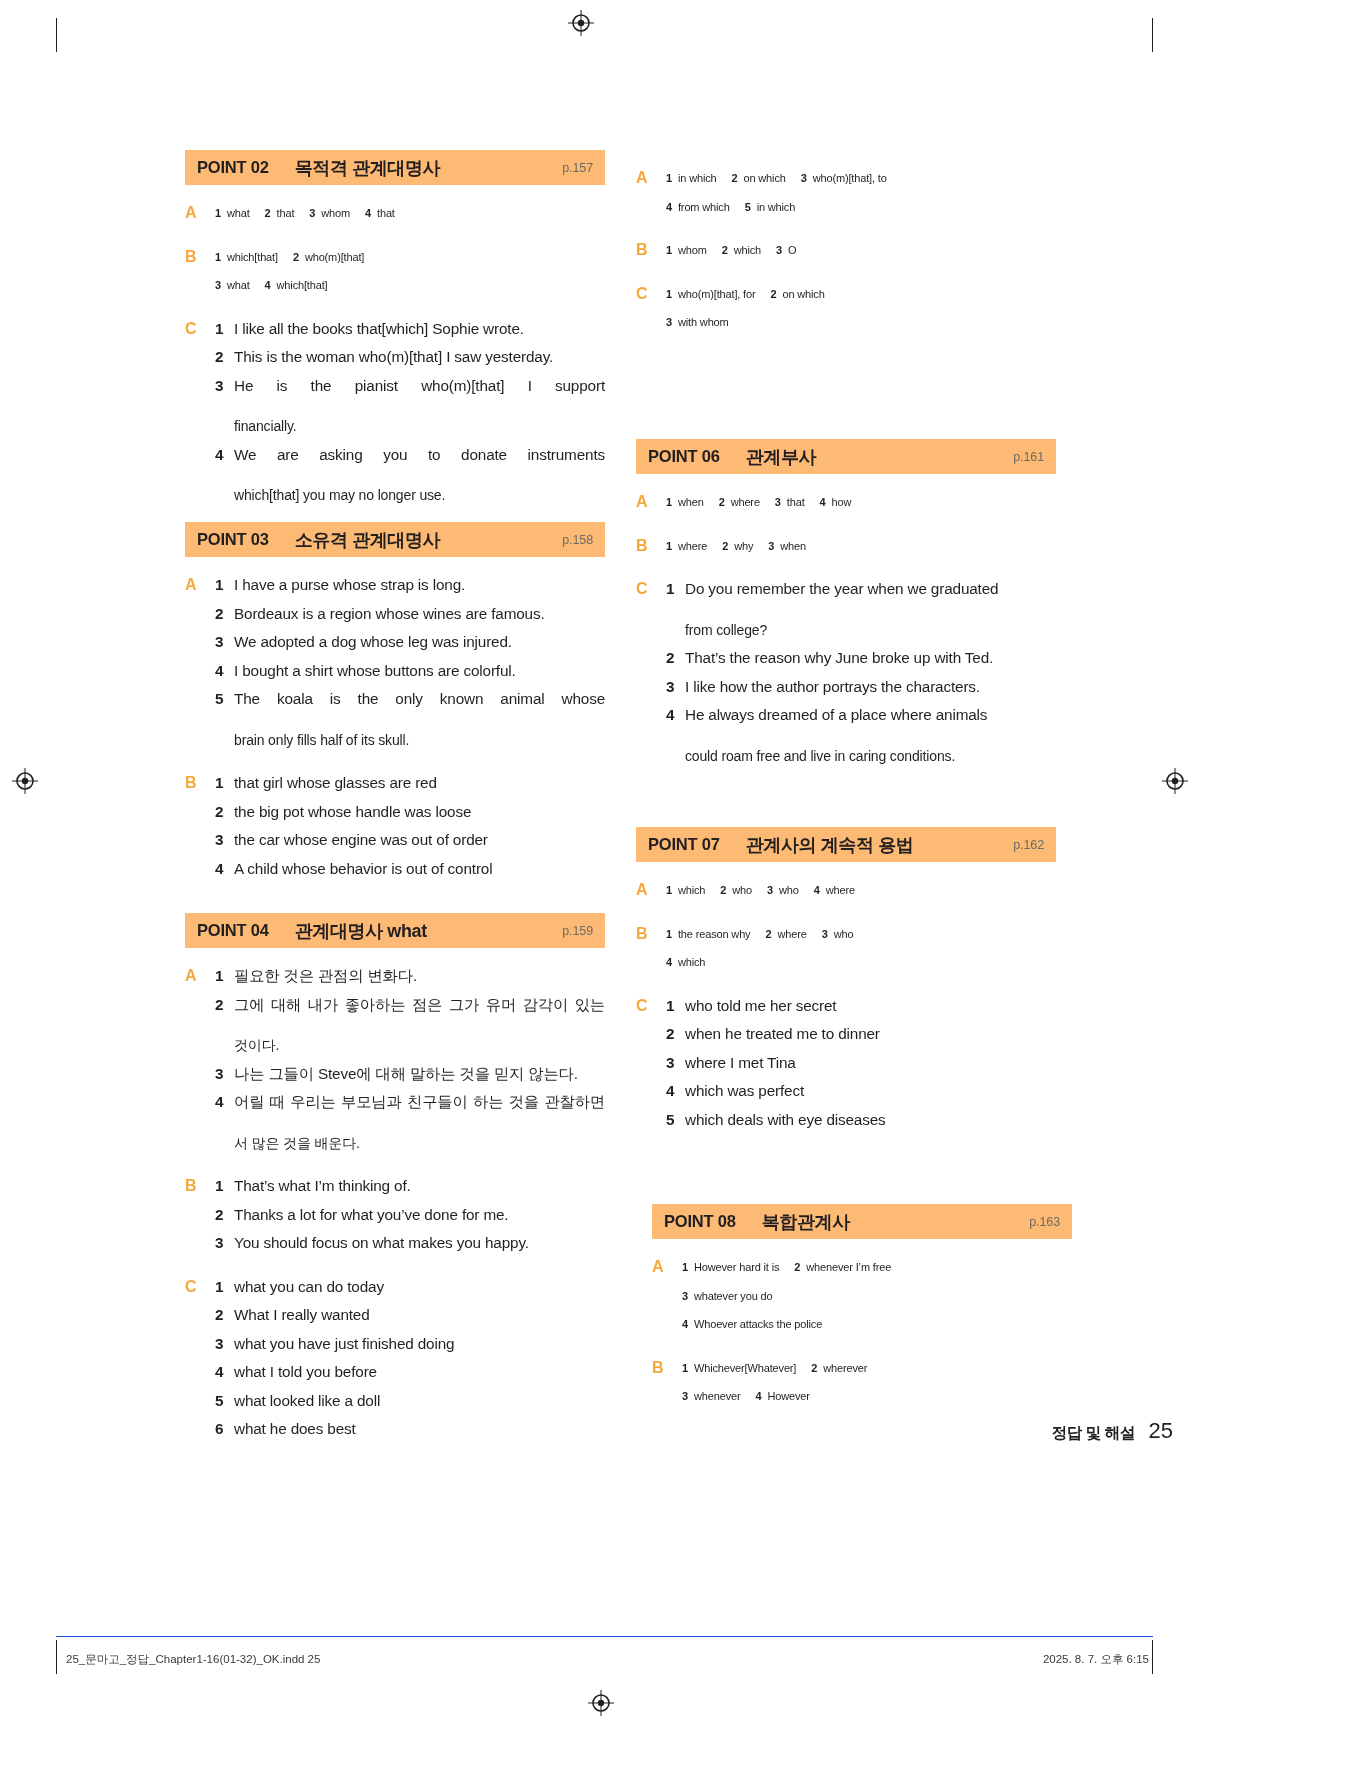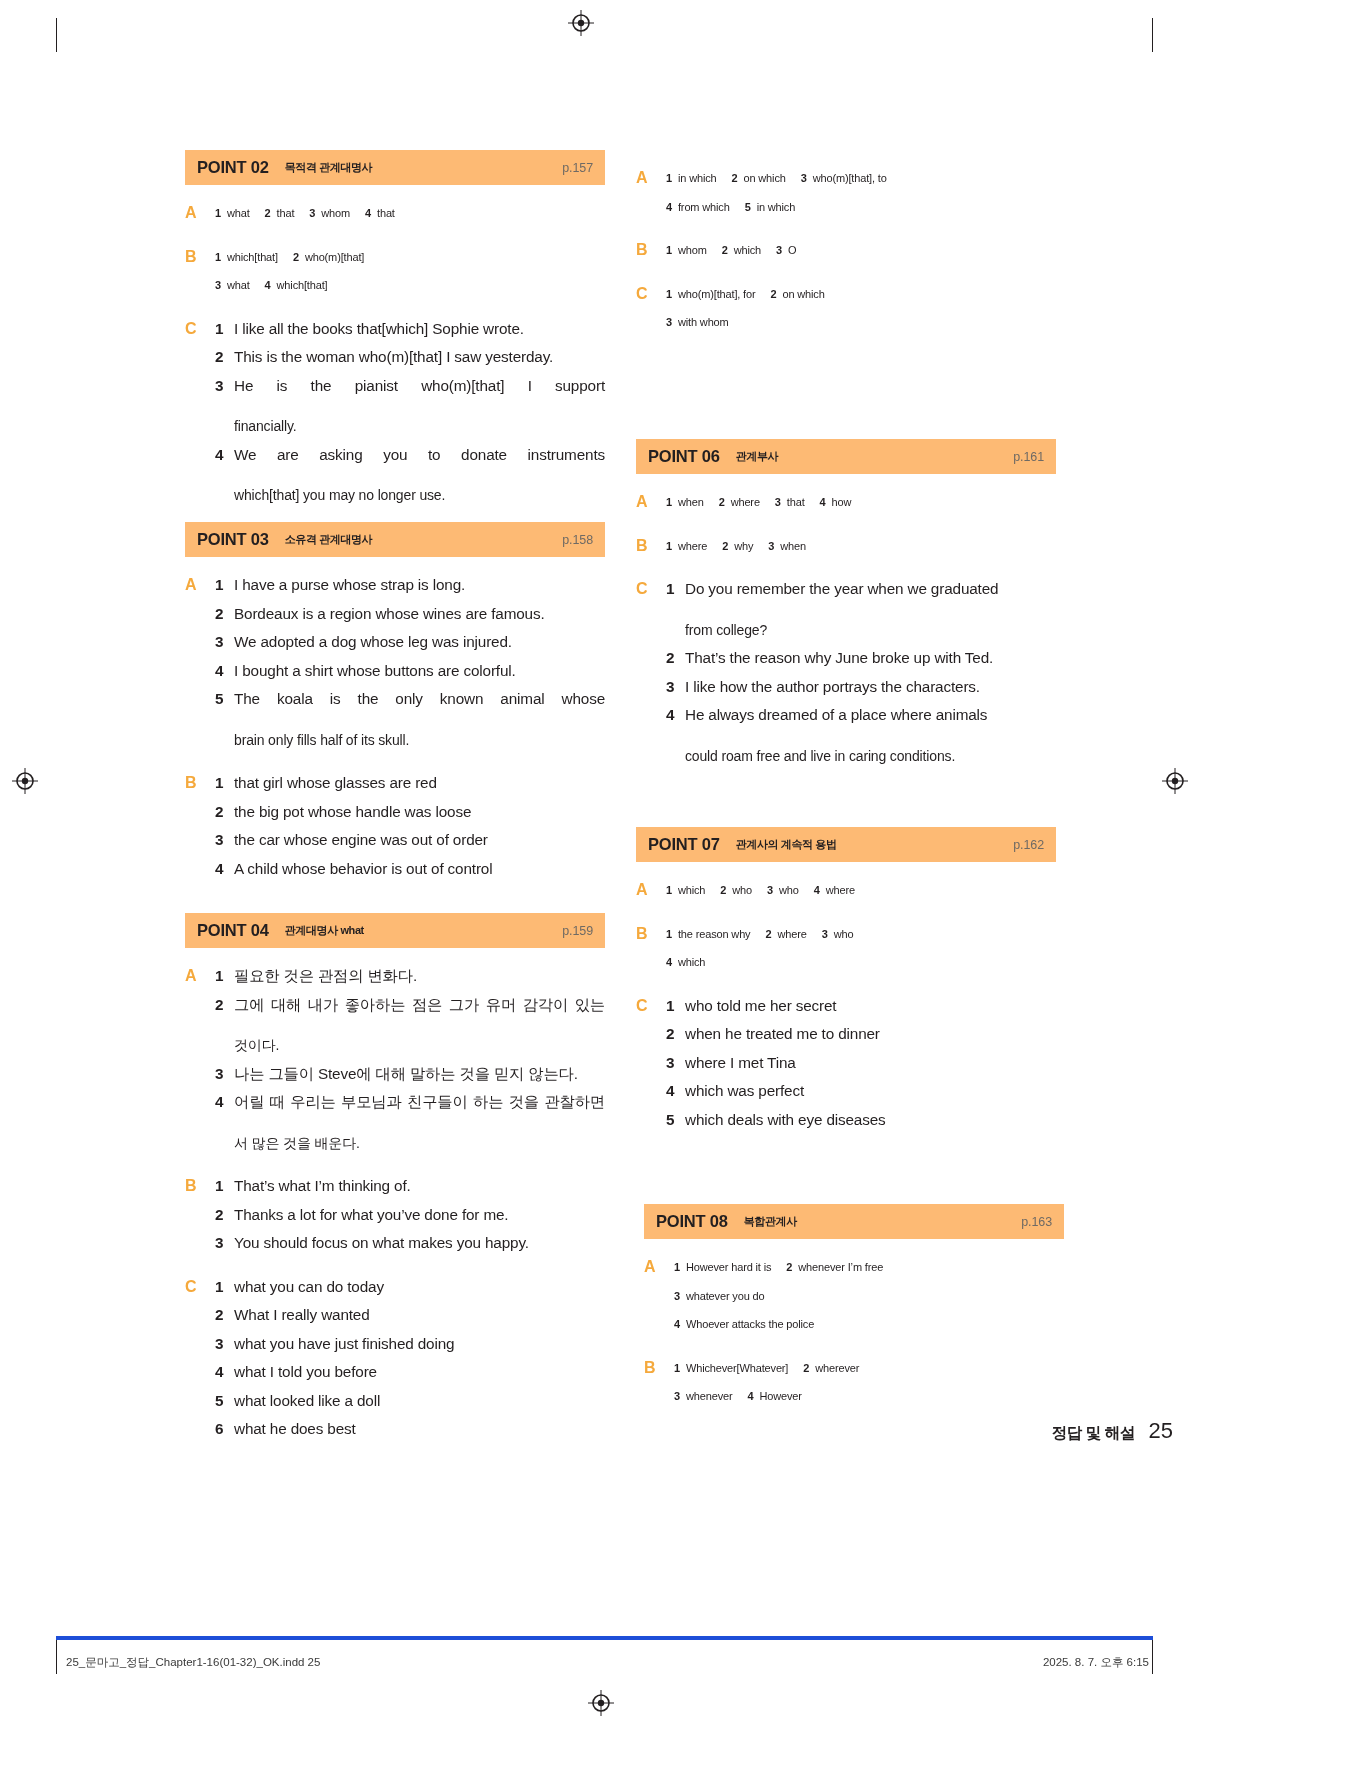--- a/index.html
+++ b/index.html
@@ -65,22 +65,22 @@
   }
   .point-num {
     font-weight: bold;
     font-size: 16.5px;
     letter-spacing: -0.2px;
     color: #231f20;
     white-space: nowrap;
   }
   .point-title {
     font-weight: bold;
-    font-size: 11px;
-    margin-left: 16px;
+    font-size: 18px;
+    margin-left: 26px;
     color: #231f20;
     letter-spacing: -0.4px;
     white-space: nowrap;
   }
   .point-page {
     margin-left: auto;
     font-size: 12.5px;
     color: #6f6a64;
     letter-spacing: -0.1px;
   }
@@ -164,21 +164,21 @@
     font-weight: normal;
     margin-left: 9px;
     color: #231f20;
   }
 
   .print-footer {
     position: absolute;
     left: 56px;
     top: 1636px;
     width: 1097px;
-    border-top: 4px solid #1d4ed8;
+    border-top: 1px solid #1d4ed8;
     height: 46px;
     font-size: 11.5px;
     color: #3a3a3a;
   }
   .print-footer .pf-left {
     position: absolute;
     left: 10px;
     top: 15px;
     white-space: nowrap;
   }
@@ -511,21 +511,21 @@
               <span class="line-num">4</span>
               <span class="line-text">which was perfect</span>
             </div>
             <div class="line">
               <span class="line-num">5</span>
               <span class="line-text">which deals with eye diseases</span>
             </div>
           </div>
         </div>
       </div>
-      <div class="point-block" style="position: absolute; left: 8px; width: 420px; top: 1054px;">
+      <div class="point-block" style="position: absolute; left: 16px; width: 420px; top: 1054px;">
         <div class="point-bar">
           <span class="point-num">POINT 08</span>
           <span class="point-title">복합관계사</span>
           <span class="point-page">p.163</span>
         </div>
         <div class="group">
           <div class="group-letter">A</div>
           <div class="group-items">
             <div class="inline-row"><span class="n">1</span><span class="v">However hard it is</span><span class="n">2</span><span class="v">whenever I’m free</span></div>
             <div class="inline-row"><span class="n">3</span><span class="v">whatever you do</span></div>

